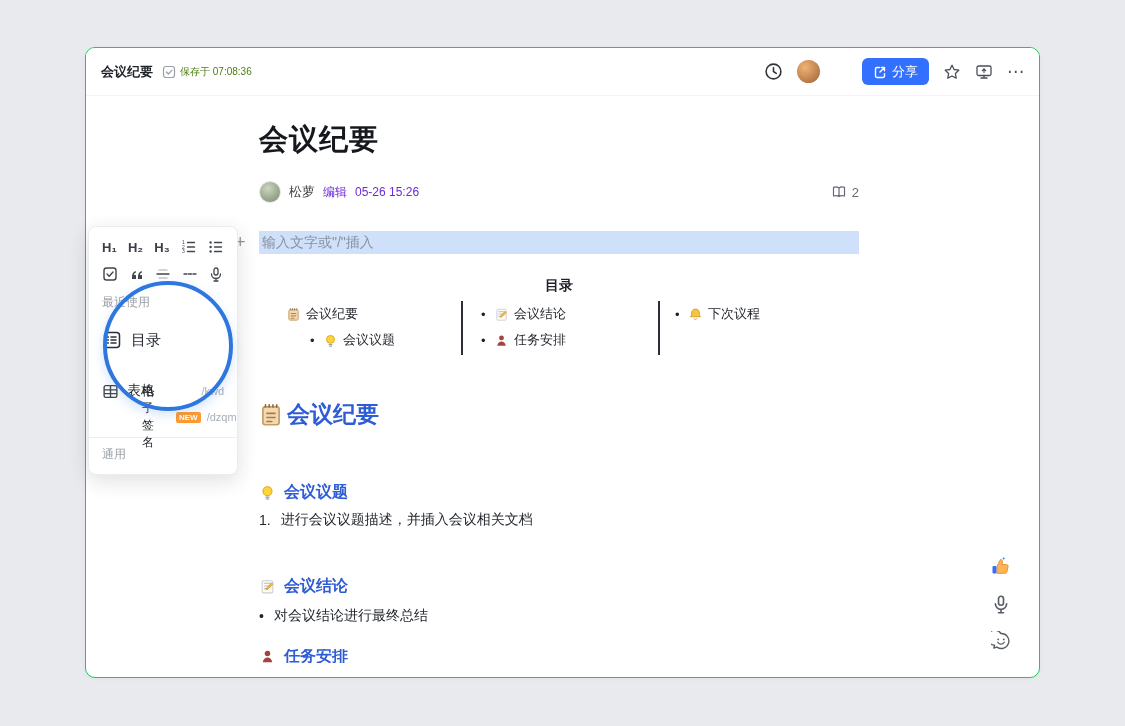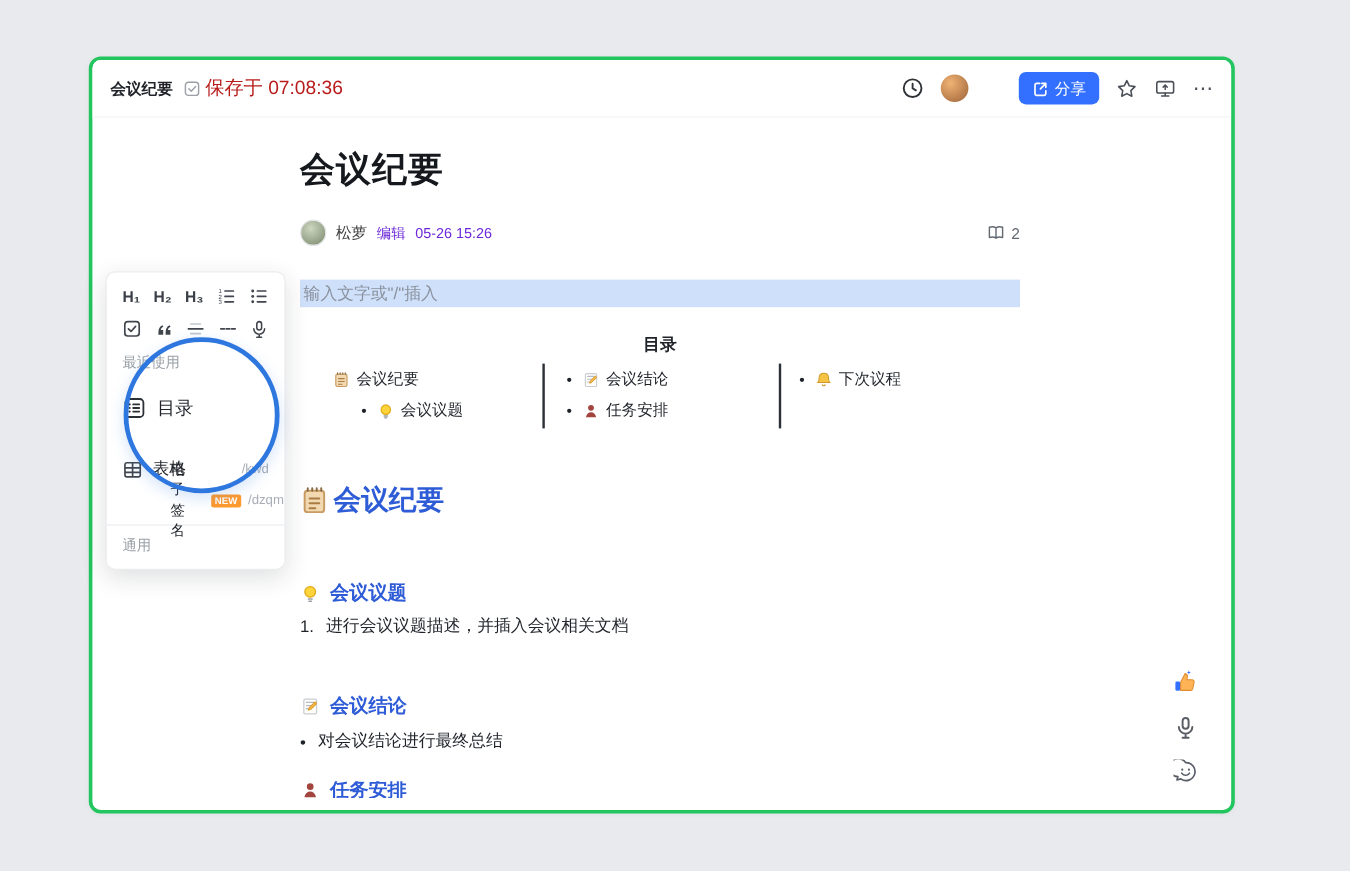--- a/index.html
+++ b/index.html
@@ -7,33 +7,33 @@
   body {
     background:#e9eaed;
     font-family:"Liberation Sans","DejaVu Sans",sans-serif;
     position:relative; overflow:hidden;
     color:#1f2329;
   }
   .stage { position:absolute; inset:0; }
 
   
   .card {
-    position:absolute; left:74px; top:47px; width:955px; height:631px;
-    background:#fff; border:3px solid #22c55e; border-radius:10px;
+    position:absolute; left:85px; top:47px; width:955px; height:631px;
+    background:#fff; border:1px solid #22c55e; border-radius:10px;
     overflow:hidden; box-shadow:0 1px 4px rgba(0,0,0,.04);
   }
 
   
   .topbar { position:absolute; top:0; left:0; right:0; height:48px;
     display:flex; align-items:center; padding:0 15px;
     border-bottom:1px solid #f3f4f6; background:#fff; }
   .tb-left { display:flex; align-items:center; gap:9px; }
   .tb-title { font-size:13px; font-weight:700; color:#1f2329; }
   .save-wrap { display:flex; align-items:center; gap:4px; }
-  .tb-saved { font-size:16px; color:#b91c1c; }
+  .tb-saved { font-size:10px; color:#4d7c0f; }
   .tb-right { margin-left:auto; display:flex; align-items:center; gap:14px; }
   .avatar { border-radius:50%; display:inline-block; }
   .av-top { width:23px; height:23px;
     background:radial-gradient(circle at 35% 32%, #f0b274, #9c6238); }
   .share-btn { display:flex; align-items:center; gap:5px;
     background:var(--accent-blue,#3370ff); color:#fff; border:none;
     border-radius:6px; height:27px; padding:0 11px; font-size:13px;
     font-family:inherit; cursor:pointer;margin-left:28px; }
   .more { font-size:17px; color:#4a4f57; cursor:pointer; line-height:1; }
   .tb-ic { cursor:pointer; display:block; }

